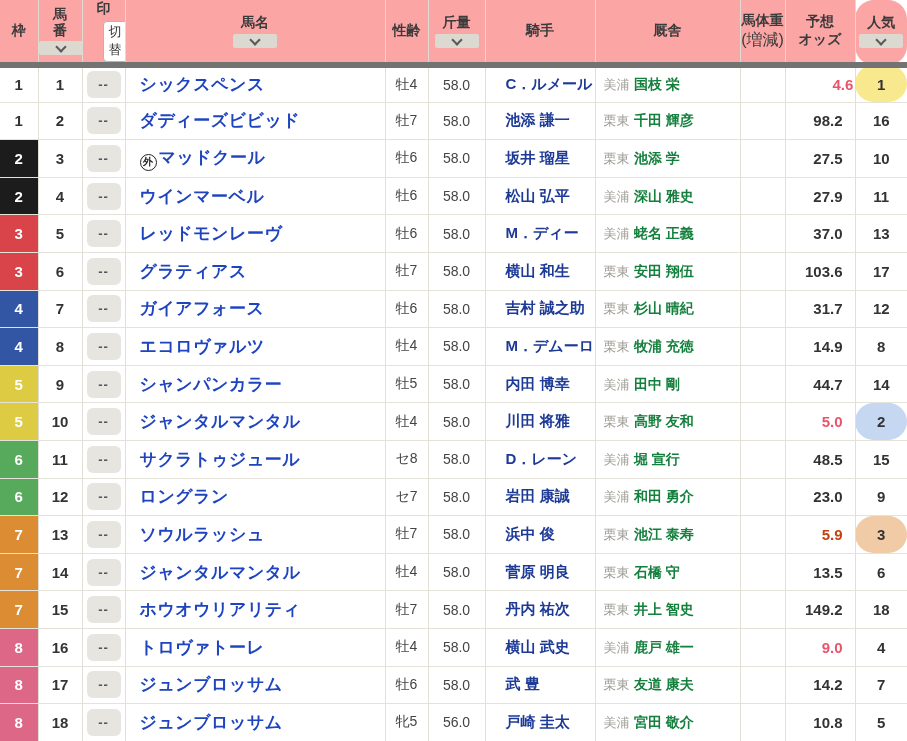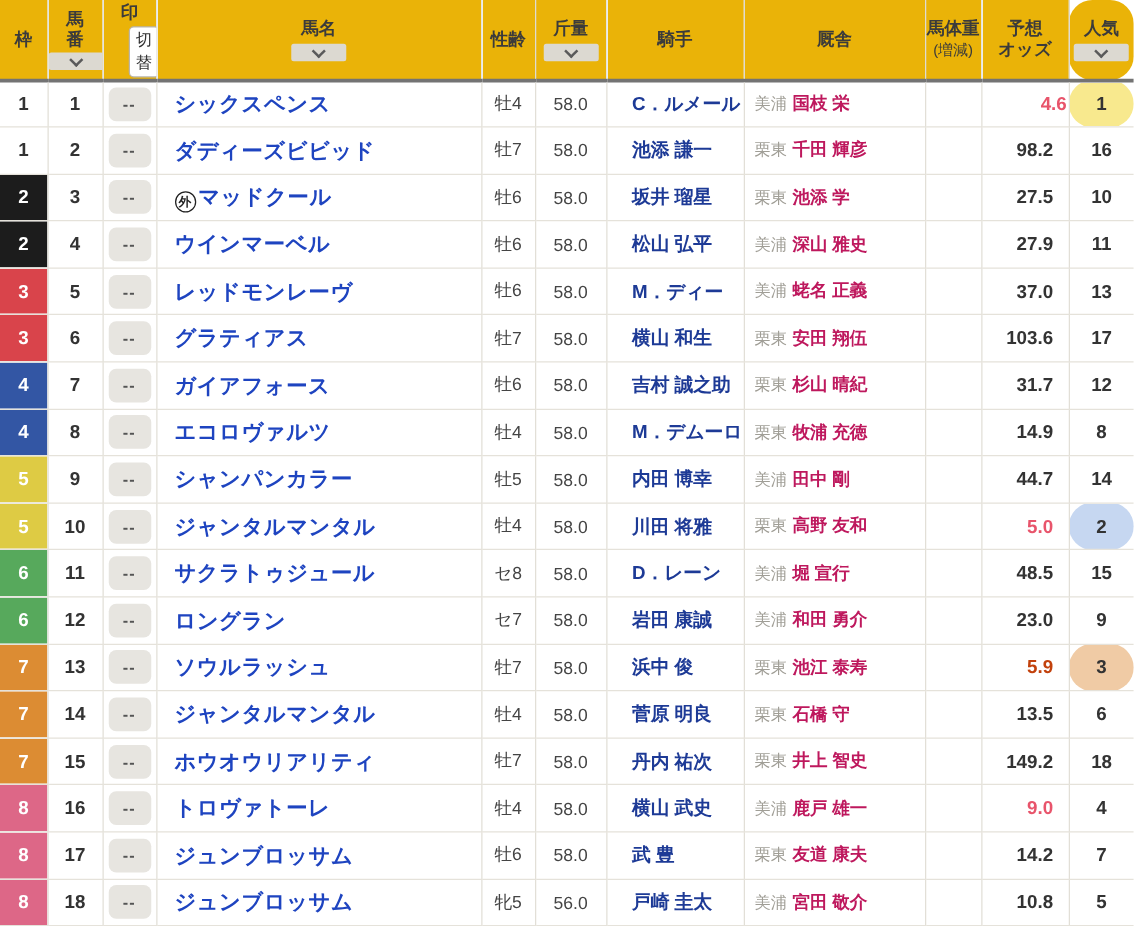--- a/index.html
+++ b/index.html
@@ -3,24 +3,24 @@
 <meta charset="utf-8">
 <style>
   html,body{margin:0;padding:0;background:#fff;}
   body{font-family:"Liberation Sans","DejaVu Sans",sans-serif;width:907px;}
   table{width:907px;height:741px;border-collapse:collapse;table-layout:fixed;background:#fff;}
   th,td{border-right:1px solid #e2dfd7;border-bottom:1px solid #e5e2da;padding:0;overflow:hidden;}
   th:last-child,td:last-child{border-right:none;border-radius:19px;}
 
   
   thead tr{height:64px;}
-  thead th{background:#eab308;border-bottom:3px solid #737373;border-right:1px solid #dedbd3;
+  thead th{background:#fca5a5;border-bottom:6px solid #737373;border-right:1px solid #dedbd3;
            font-size:14px;font-weight:bold;color:#3b3b3b;vertical-align:middle;text-align:center;}
   .hlbl{white-space:pre-line;line-height:1.25;}
-  .hlbl .sub{font-size:12px;font-weight:normal;}
+  .hlbl .sub{font-size:16px;font-weight:normal;}
   .w2{width:1.1em;margin:0 auto;word-break:break-all;line-height:1.15;}
   .sortbtn{display:block;margin:3px auto 0;width:44px;height:14px;background:#dcd9d1;border:none;
            border-radius:2px;padding:0;cursor:pointer;line-height:0;}
   .chev{display:inline-block;width:6px;height:6px;border-right:2px solid #5a5a5a;border-bottom:2px solid #5a5a5a;
         transform:rotate(45deg);margin-bottom:2px;}
   .togglebtn{display:inline-block;margin-top:3px;background:#fff;border:1px solid #b8b5ad;border-radius:4px;
              padding:1px 5px 2px;font-size:13px;color:#333;cursor:pointer;font-family:inherit;margin-left:20px;}
 
   
   tbody tr{height:37.6px;background:#fff;}
@@ -36,21 +36,21 @@
   .hname{font-size:17px;font-weight:bold;color:#1e44c0;text-decoration:none;cursor:pointer;letter-spacing:.5px;}
   .gai{display:none;}
   .gai.show{display:inline-flex;width:15px;height:15px;border:1.5px solid #222;border-radius:50%;
             align-items:center;justify-content:center;font-size:10px;font-weight:bold;color:#222;
             margin-right:2px;vertical-align:-2px;}
   .c-sex,.c-wt{text-align:center;font-size:14px;color:#444;}
   .c-jky{text-align:left;padding-left:20px;white-space:nowrap;}
   .jky{font-size:15px;font-weight:bold;color:#1d3a96;text-decoration:none;cursor:pointer;}
   .c-stb{text-align:left;padding-left:8px;white-space:nowrap;}
   .region{font-size:13px;color:#a09e96;}
-  .trainer{font-size:14px;font-weight:bold;color:#be185d;text-decoration:none;cursor:pointer;}
+  .trainer{font-size:14px;font-weight:bold;color:#15803d;text-decoration:none;cursor:pointer;}
   .c-odds{text-align:right;padding-right:12px;font-size:15px;font-weight:bold;color:#333;}
   .c-pop{text-align:center;font-size:15px;font-weight:bold;color:#333;}
 </style>
 </head>
 <body>
 
 <table>
   <colgroup>
     <col style="width:38px">
       <col style="width:44px">

